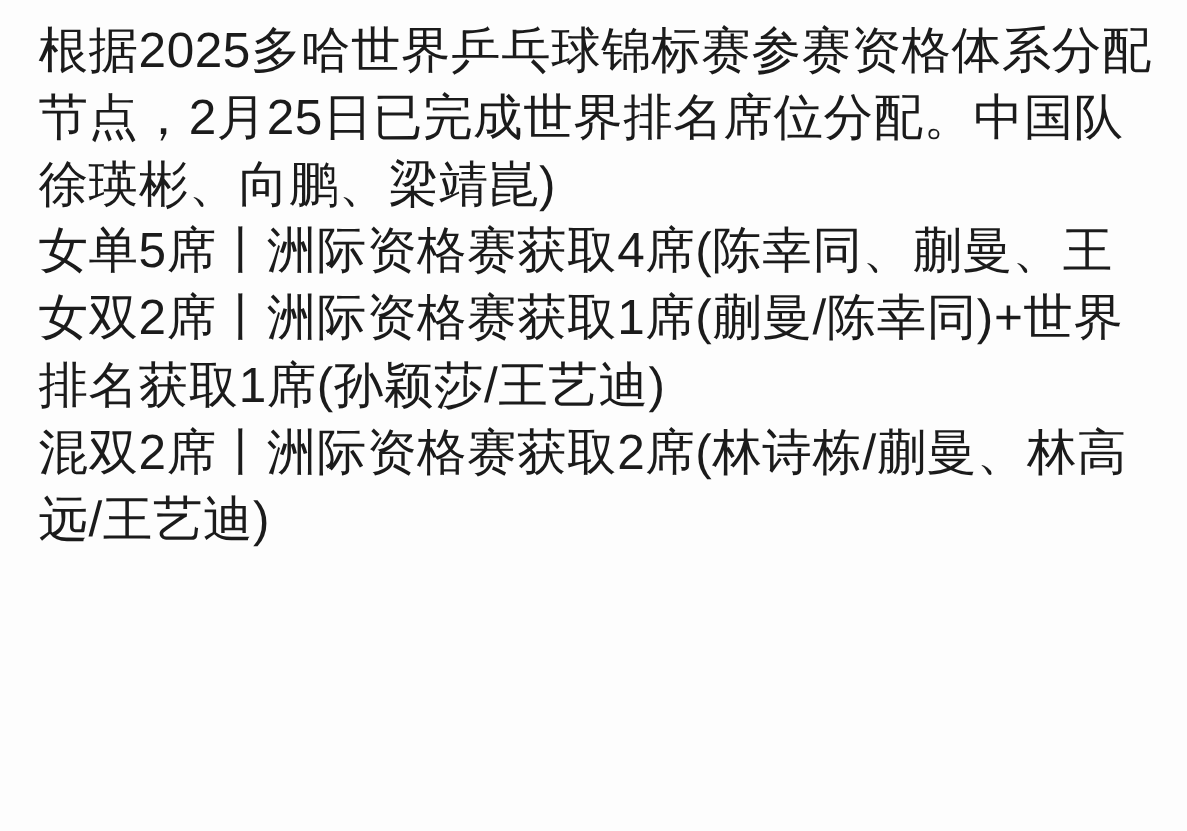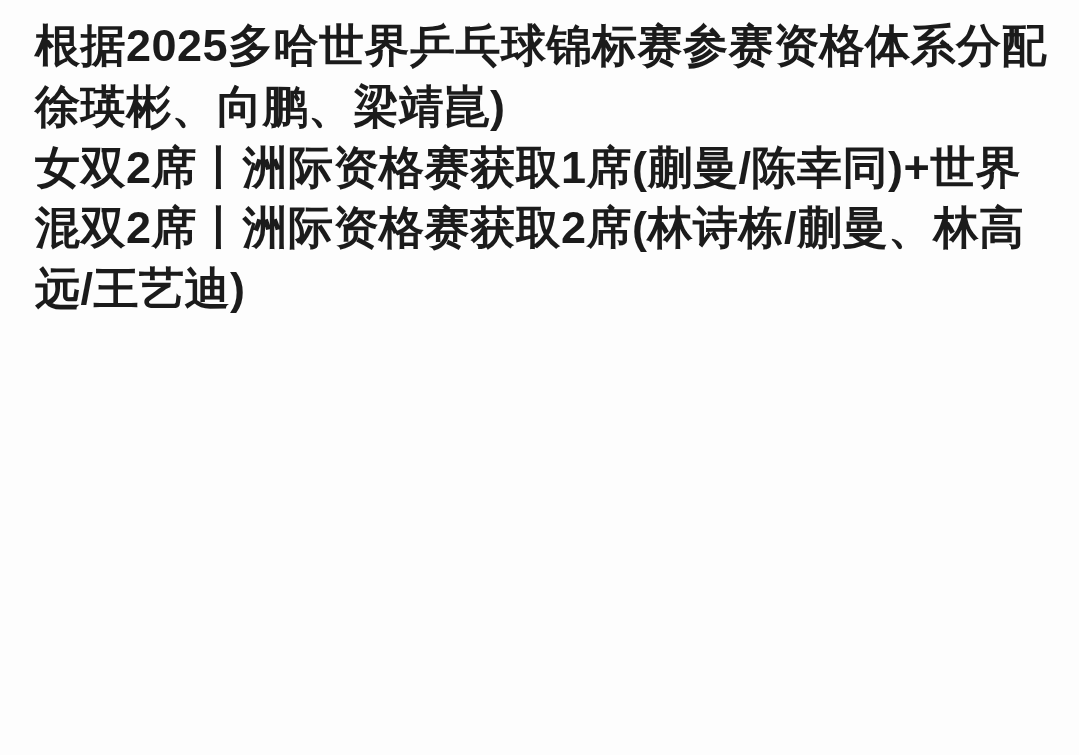--- a/index.html
+++ b/index.html
@@ -17,28 +17,31 @@
     box-sizing: border-box;
     width: 1079px;
     height: 755px;
     overflow: hidden;
     padding: 16px 10px 0 35px;
     color: #1b1b1b;
     font-size: 45px;
     line-height: 60.8px;
     letter-spacing: 0.5px;
     white-space: nowrap;
-    font-weight: 700;
+    font-weight: 400;
   }
   .line {
     height: 60.8px;
   }
 </style>
 </head>
 <body>
 
 <div class="article">
   <div class="line">根据2025多哈世界乒乓球锦标赛参赛资格体系分配</div>
+  <div class="line">节点，2月25日已完成世界排名席位分配。中国队</div>
   <div class="line">徐瑛彬、向鹏、梁靖崑)</div>
+  <div class="line">女单5席丨洲际资格赛获取4席(陈幸同、蒯曼、王</div>
   <div class="line">女双2席丨洲际资格赛获取1席(蒯曼/陈幸同)+世界</div>
+  <div class="line">排名获取1席(孙颖莎/王艺迪)</div>
   <div class="line">混双2席丨洲际资格赛获取2席(林诗栋/蒯曼、林高</div>
   <div class="line">远/王艺迪)</div>
 </div>
 
 </body></html>

